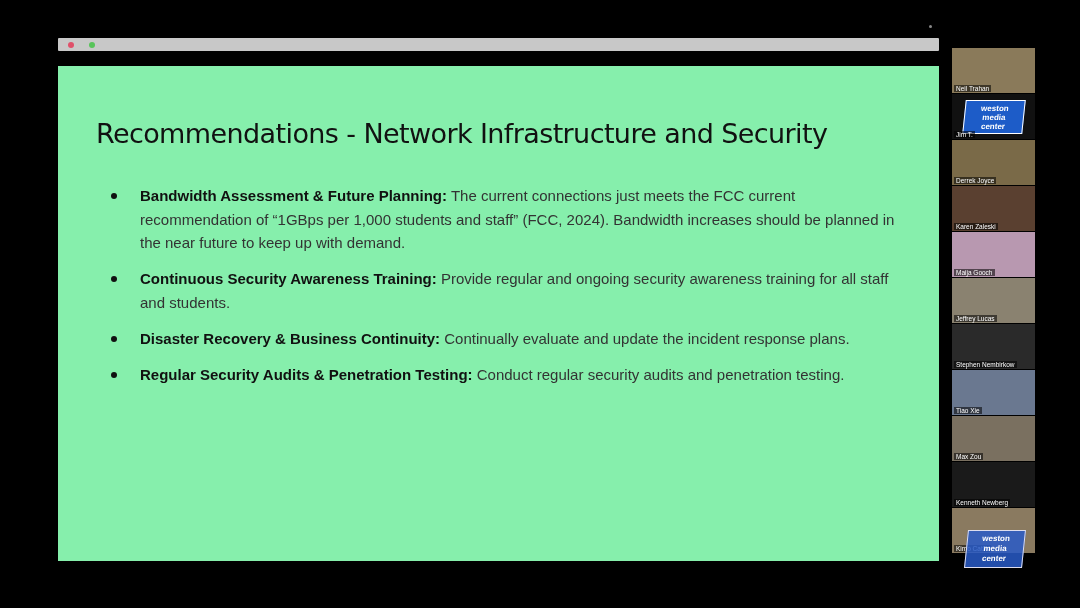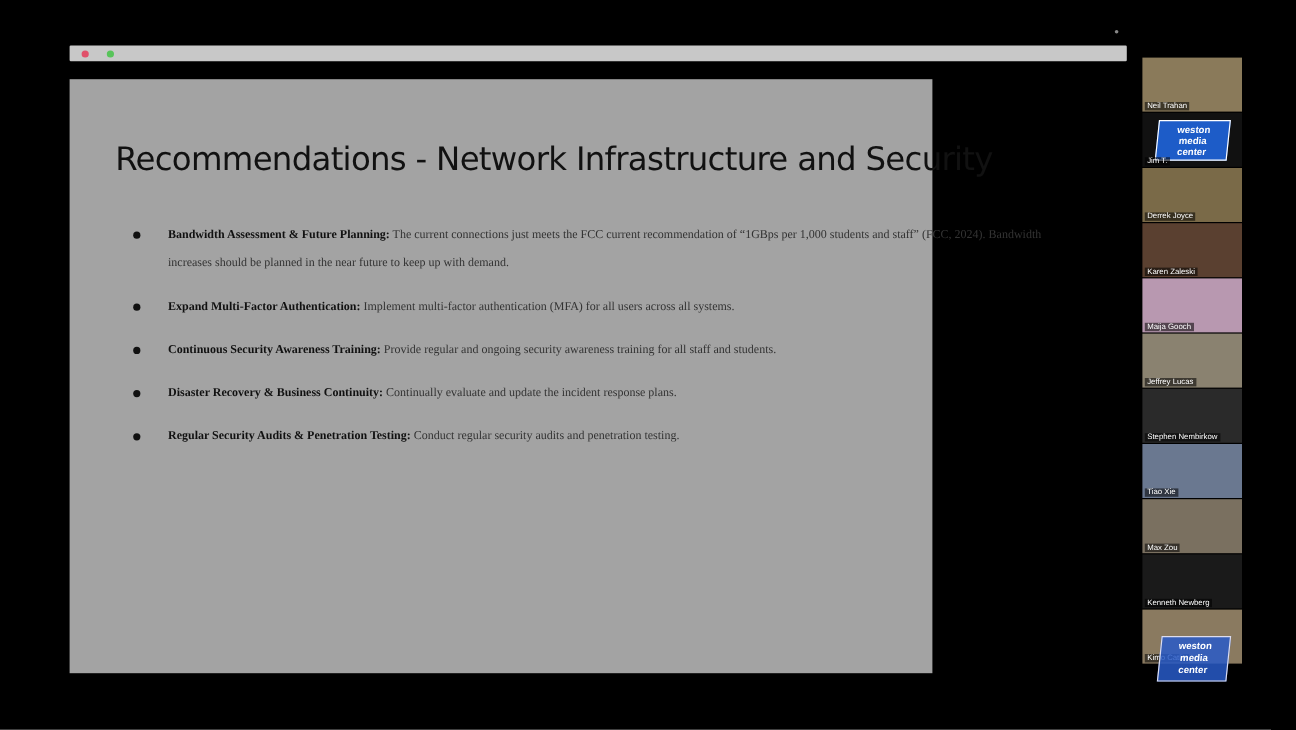--- a/index.html
+++ b/index.html
@@ -10,32 +10,32 @@
   .window-bar {
     position:absolute; left:58px; top:38px; width:881px; height:13px;
     background:#c8c8c8; border-radius:1px;
   }
   .dot { position:absolute; top:4px; width:6px; height:6px; border-radius:50%; }
   .dot.red { left:10px; background:#e0506a; }
   .dot.green { left:31px; background:#58c45a; }
   .tiny-dot { position:absolute; left:929px; top:25px; width:3px; height:3px; border-radius:50%; background:#888; }
 
   .slide {
-    position:absolute; left:58px; top:66px; width:719px; height:495px;
-    background:#a3a3a3;
+    position:absolute; left:58px; top:66px; width:881px; height:495px;
+    background:#86efac;
   }
   .slide-title {
     position:absolute; left:38px; top:52px;
     font-family: "DejaVu Sans", sans-serif; font-size:27px; color:#111;
     letter-spacing:-0.6px; white-space:nowrap;
   }
   .bullets { position:absolute; left:50px; top:118px; width:790px; margin:0; padding:0; list-style:none; }
   .bullet {
-    position:relative; padding-left:32px; font-size:10px; line-height:23.5px;
-    color:#333; margin-bottom:12.5px;font-family:Liberation Serif, serif;
+    position:relative; padding-left:32px; font-size:15px; line-height:23.5px;
+    color:#333; margin-bottom:12.5px;
   }
   .bullet-dot {
     position:absolute; left:3px; top:9px; width:6px; height:6px; border-radius:50%; background:#111;
   }
   .bullet b { color:#111; font-weight:bold; }
 
   .gallery { position:absolute; left:952px; top:48px; width:83px; }
   .tile {
     position:absolute; left:0; width:83px; height:45px; overflow:hidden;
   }
@@ -60,21 +60,20 @@
 <div class="window-bar">
   <span class="dot red"></span>
   <span class="dot green"></span>
 </div>
 <div class="tiny-dot"></div>
 
 <div class="slide">
   <div class="slide-title">Recommendations - Network Infrastructure and Security</div>
   <ul class="bullets">
     <li class="bullet"><span class="bullet-dot"></span><b>Bandwidth Assessment &amp; Future Planning:</b><span> The current connections just meets the FCC current recommendation of “1GBps per 1,000 students and staff” (FCC, 2024).  Bandwidth increases should be planned in the near future to keep up with demand.</span></li>
-    <li class="bullet"><span class="bullet-dot"></span><b>Expand Multi-Factor Authentication:</b><span> Implement multi-factor authentication (MFA) for all users across all systems.</span></li>
     <li class="bullet"><span class="bullet-dot"></span><b>Continuous Security Awareness Training:</b><span> Provide regular and ongoing security awareness training for all staff and students.</span></li>
     <li class="bullet"><span class="bullet-dot"></span><b>Disaster Recovery &amp; Business Continuity:</b><span> Continually evaluate and update the incident response plans.</span></li>
     <li class="bullet"><span class="bullet-dot"></span><b>Regular Security Audits &amp; Penetration Testing:</b><span> Conduct regular security audits and penetration testing.</span></li>
   </ul>
 </div>
 
 <div class="gallery">
   <div class="tile" style="top:0px;background:#8a7a5a">
       <span class="name">Neil Trahan</span>
     </div>

